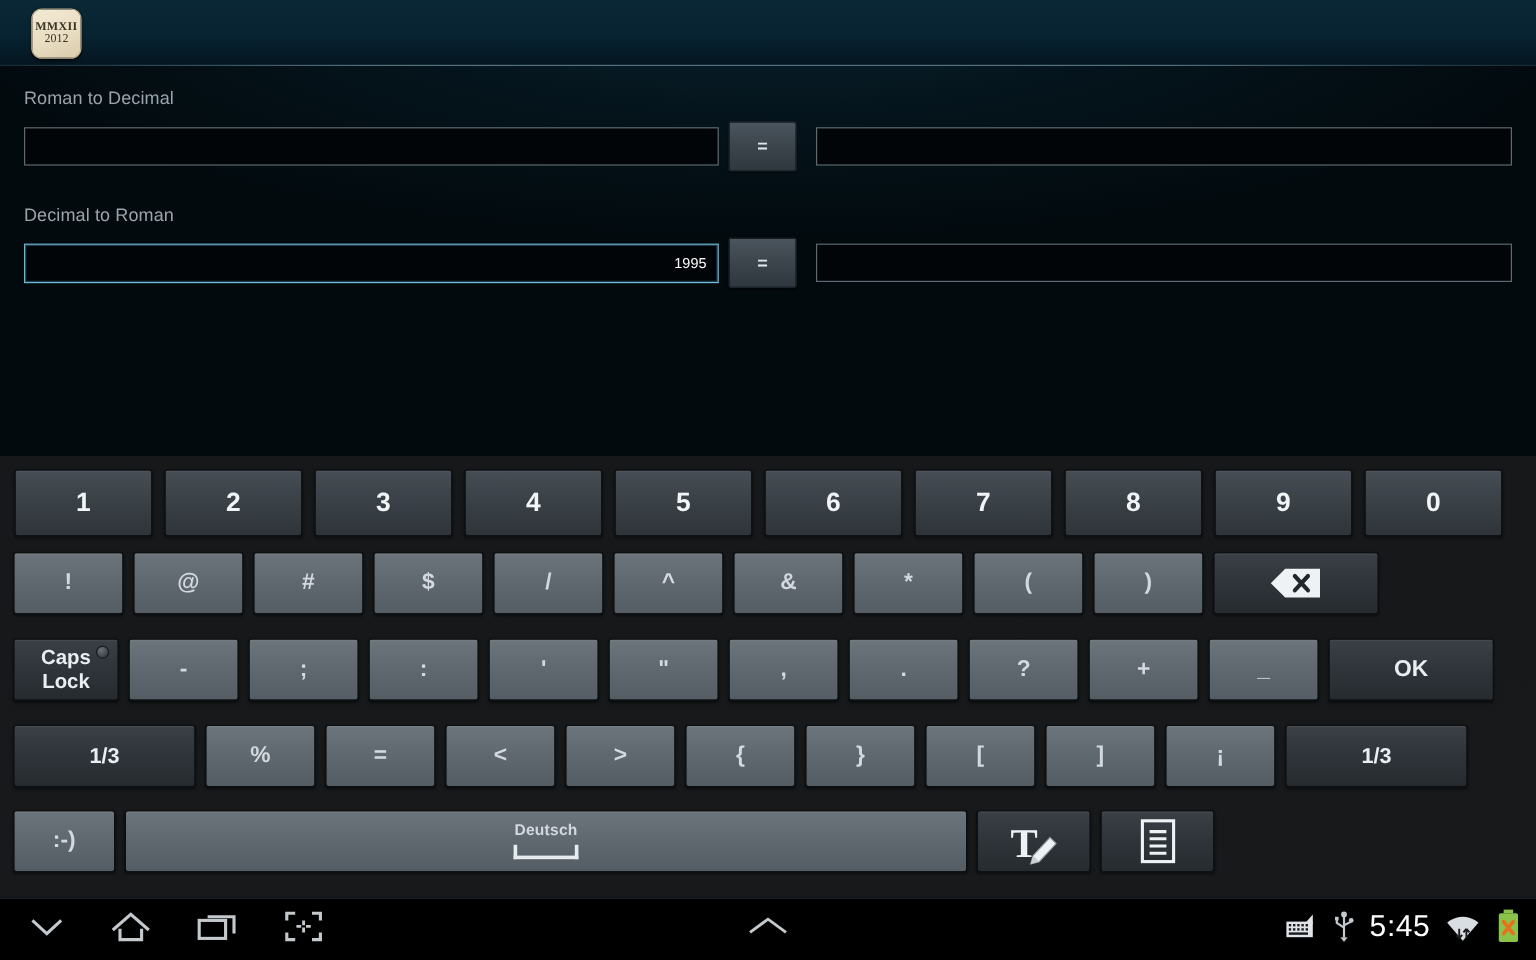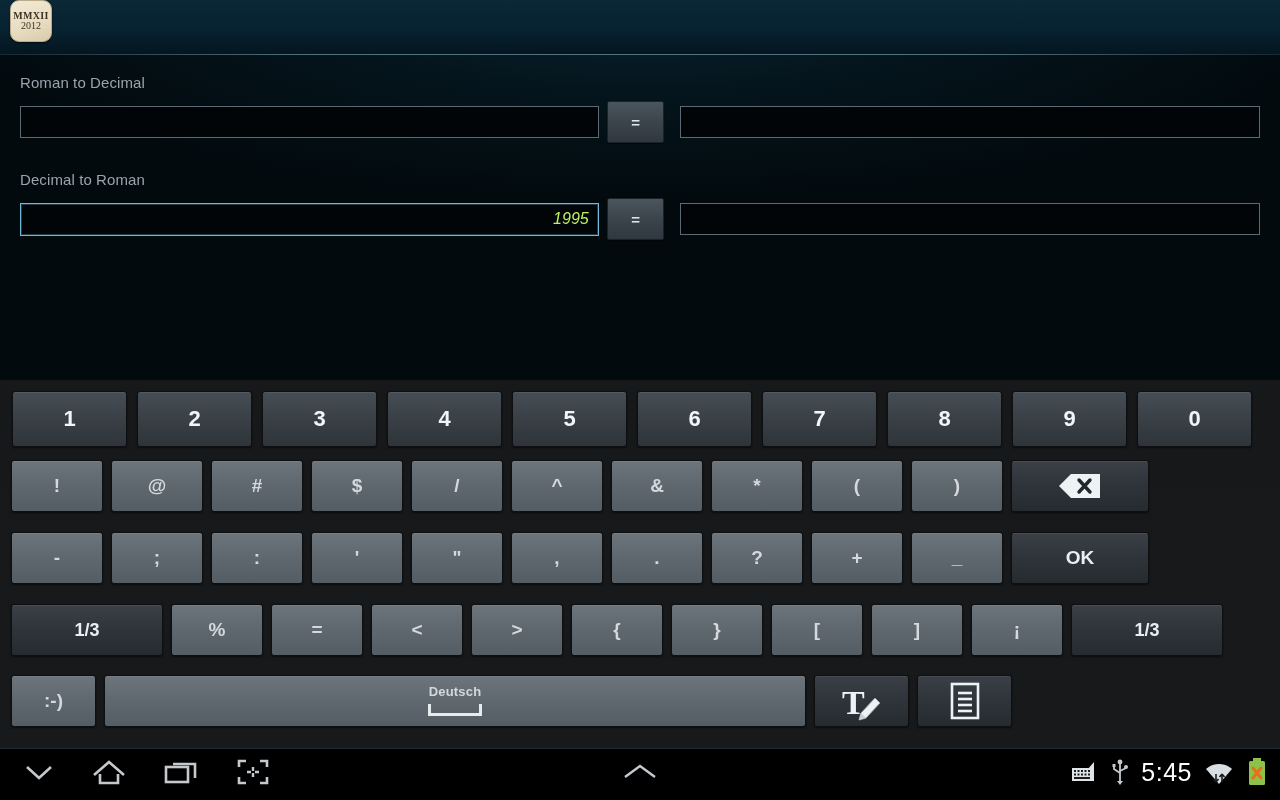--- a/index.html
+++ b/index.html
@@ -12,21 +12,21 @@
 
   
   .app-area {
     position:absolute; left:0; top:0; width:1280px; height:380px;
     background:
       radial-gradient(ellipse 700px 200px at 50% 0%, #0a2430 0%, #05151d 45%, #020a0e 100%),
       linear-gradient(#04141c, #01080c);
   }
   .titlebar {
     position:relative; height:55px; width:100%;
-    display:flex; align-items:flex-start; padding-left:10px;
+    display:flex; align-items:center; padding-left:26px;
     background:linear-gradient(180deg,#0b2836 0%, #072230 55%, #04151f 100%);
   }
   .titlebar:after {
     content:""; position:absolute; left:0; right:0; bottom:0; height:1px;
     background:linear-gradient(90deg, rgba(120,160,175,.15), rgba(150,190,205,.55) 25%, rgba(150,190,205,.55) 75%, rgba(120,160,175,.15));
   }
   .app-icon {
     width:42px; height:42px; border-radius:9px;
     background:linear-gradient(160deg,#f3ead4 0%, #e8dcc0 60%, #d9cbab 100%);
     border:1px solid #b9ab8c;
@@ -41,22 +41,22 @@
   }
 
   .form { padding:19px 20px 0 20px; }
   .field-label {
     color:#9aa4ab; font-size:15px; margin-bottom:10px; letter-spacing:.1px;
   }
   .field-label.second { margin-top:28px; }
   .row { display:flex; align-items:center; gap:0; }
   .txt {
     height:32px; background:#020507; border:1px solid #5c6b73;
-    color:#bef264; font-size:16px; text-align:right;
-    padding:0 9px; outline:none; font-family:"Liberation Sans", sans-serif;font-style:italic;
+    color:#ffffff; font-size:12px; text-align:right;
+    padding:0 9px; outline:none; font-family:"Liberation Sans", sans-serif;
   }
   .txt.left-in  { width:582px; }
   .txt.right-out{ width:583px; }
   .txt.focused { border:1px solid #6fb8d8; box-shadow:0 0 0 1px rgba(90,160,195,.35) inset; height:33px; }
   .eq-btn {
     width:58px; height:42px; margin:0 16px 0 8px;
     background:linear-gradient(180deg,#4b555d 0%, #3c454c 48%, #2f383e 100%);
     border:1px solid #1c2227; border-radius:2px;
     color:#dfe5ea; font-size:15px; font-weight:700;
     display:flex; align-items:center; justify-content:center;
@@ -207,20 +207,27 @@
         <span class="ico">
           <svg width="46" height="30" viewBox="0 0 46 30">
             <path d="M14 3 L43 3 L43 27 L14 27 L2 15 Z" fill="#eef2f5"></path>
             <path d="M22 9 L33 21 M33 9 L22 21" stroke="#22272b" stroke-width="3.4" stroke-linecap="round"></path>
           </svg>
         </span>
       </div>
     </div>
 
     <div class="krow r3">
+      <div class="key dark caps">
+        <span class="caps-led"></span>
+        <span class="caps-txt">
+          <span>Caps</span><br>
+          <span>Lock</span>
+        </span>
+      </div>
       <div class="key light">-</div>
       <div class="key light">;</div>
       <div class="key light">:</div>
       <div class="key light">'</div>
       <div class="key light">"</div>
       <div class="key light">,</div>
       <div class="key light">.</div>
       <div class="key light">?</div>
       <div class="key light">+</div>
       <div class="key light">_</div>

